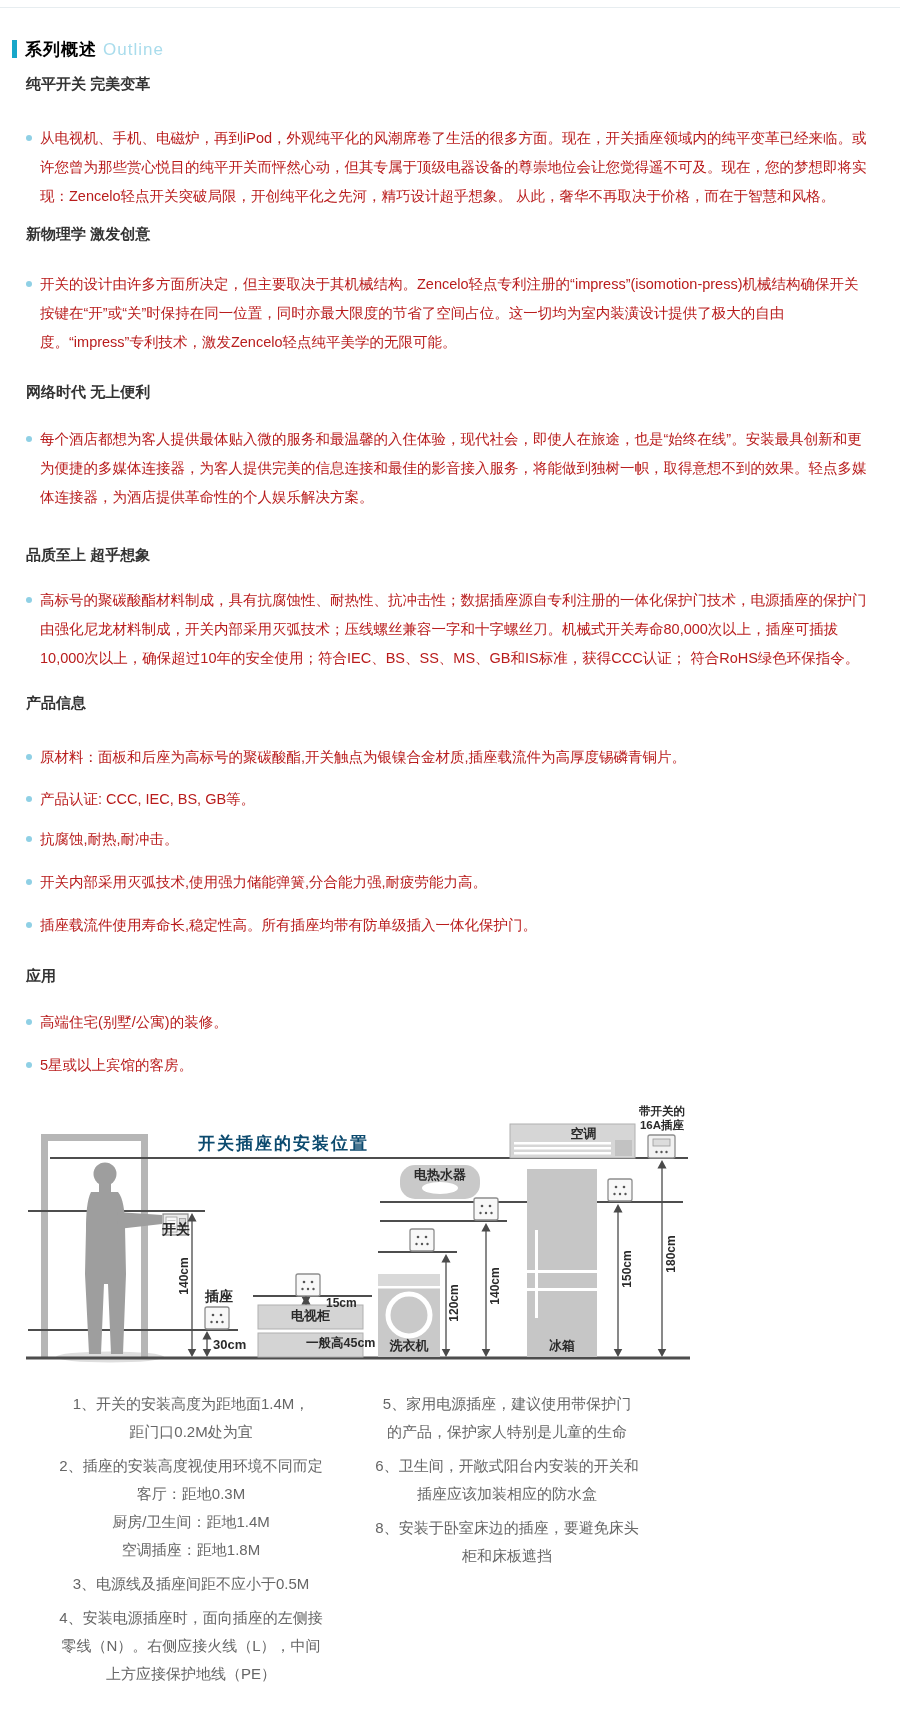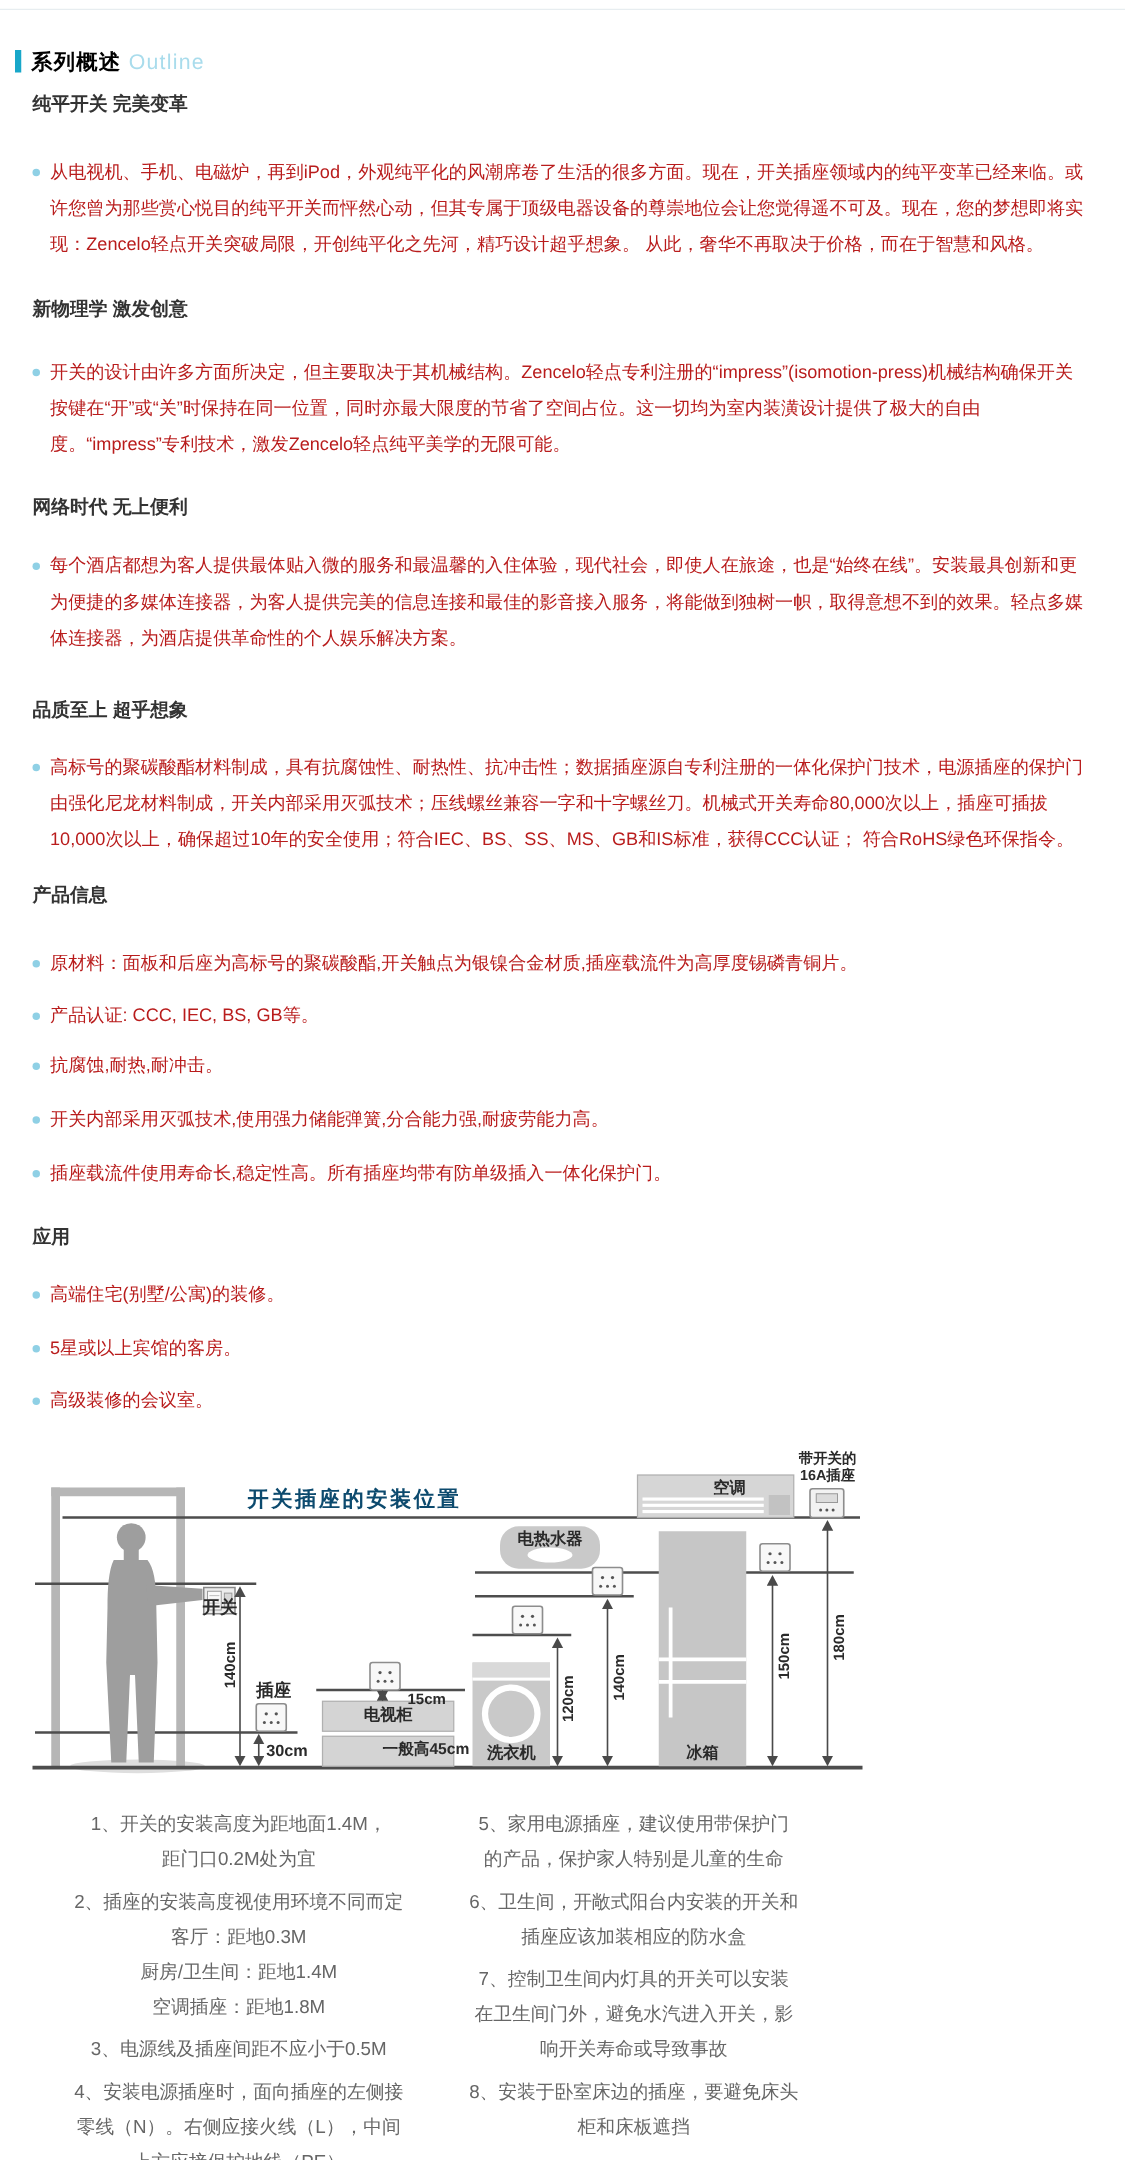--- a/index.html
+++ b/index.html
@@ -11,21 +11,21 @@
   .accent-bar { display:inline-block; vertical-align:-3px; width:5px; height:18px; background:#18a7c9; margin-right:8px; }
   .title-cn { font-size:17px; font-weight:600; color:#000000; letter-spacing:1px; }
   .title-en { font-size:17px; color:#a9dcec; margin-left:6px; letter-spacing:1px; }
 
   .sec-heading { padding-left:26px; font-size:15px; line-height:20px; font-weight:bold; color:#333; }
   .bullet-item { display:flex; padding:0 30px 0 26px; }
   .dot { flex:0 0 6px; width:6px; height:6px; border-radius:50%; background:#8fd0e5; margin:11px 8px 0 0; }
   .btext { flex:1; font-size:14.5px; line-height:29px; color:#b91c1c; }
 
   .m-h0{margin-top:14px}.m-bi0{margin-top:30px}
-  .m-h1{margin-top:27px}.m-bi1{margin-top:26px}
+  .m-h1{margin-top:13px}.m-bi1{margin-top:26px}
   .m-h2{margin-top:25px}.m-bi2{margin-top:23px}
   .m-h3{margin-top:33px}.m-bi3{margin-top:21px}
   .m-h4{margin-top:20px}
   .m-pb1{margin-top:30px}.m-pb2{margin-top:13px}.m-pb3{margin-top:11px}.m-pb4{margin-top:14px}.m-pb5{margin-top:14px}
   .m-h5{margin-top:26px}
   .m-ab1{margin-top:22px}.m-ab2{margin-top:14px}.m-ab3{margin-top:13px}
 
   .diagram { position:relative; width:670px; height:262px; margin:22px 0 0 25px; }
   .diagram svg { position:absolute; left:0; top:0; }
   .dlabel { position:absolute; font-weight:bold; color:#2a2a2a; font-size:13px; text-align:center; line-height:14px; white-space:nowrap; }
@@ -95,24 +95,20 @@
   </div>
 
   <h3 class="sec-heading m-h5">应用</h3>
   <div class="bullet-item m-ab1">
     <span class="dot"></span>
     <p class="btext">高端住宅(别墅/公寓)的装修。</p>
   </div>
   <div class="bullet-item m-ab2">
     <span class="dot"></span>
     <p class="btext">5星或以上宾馆的客房。</p>
-  </div>
-  <div class="bullet-item m-ab3">
-    <span class="dot"></span>
-    <p class="btext">高级装修的会议室。</p>
   </div>
 
   <div class="diagram">
     <svg width="670" height="262" viewBox="0 0 670 262">
       <defs>
         <marker id="ah" markerWidth="7" markerHeight="8" refX="5" refY="3.5" orient="auto-start-reverse">
           <path d="M0,0 L6.5,3.5 L0,7 z" fill="#4a4a4a"></path>
         </marker>
       </defs>
 
@@ -271,20 +267,17 @@
       <p class="note">3、电源线及插座间距不应小于0.5M</p>
       <p class="note">4、安装电源插座时，面向插座的左侧接
 零线（N）。右侧应接火线（L），中间
 上方应接保护地线（PE）</p>
     </div>
     <div class="notes-col right">
       <p class="note">5、家用电源插座，建议使用带保护门
 的产品，保护家人特别是儿童的生命</p>
       <p class="note">6、卫生间，开敞式阳台内安装的开关和
 插座应该加装相应的防水盒</p>
-      <p class="note">7、控制卫生间内灯具的开关可以安装
-在卫生间门外，避免水汽进入开关，影
-响开关寿命或导致事故</p>
       <p class="note">8、安装于卧室床边的插座，要避免床头
 柜和床板遮挡</p>
     </div>
   </div>
 </div>
 
 </body></html>

